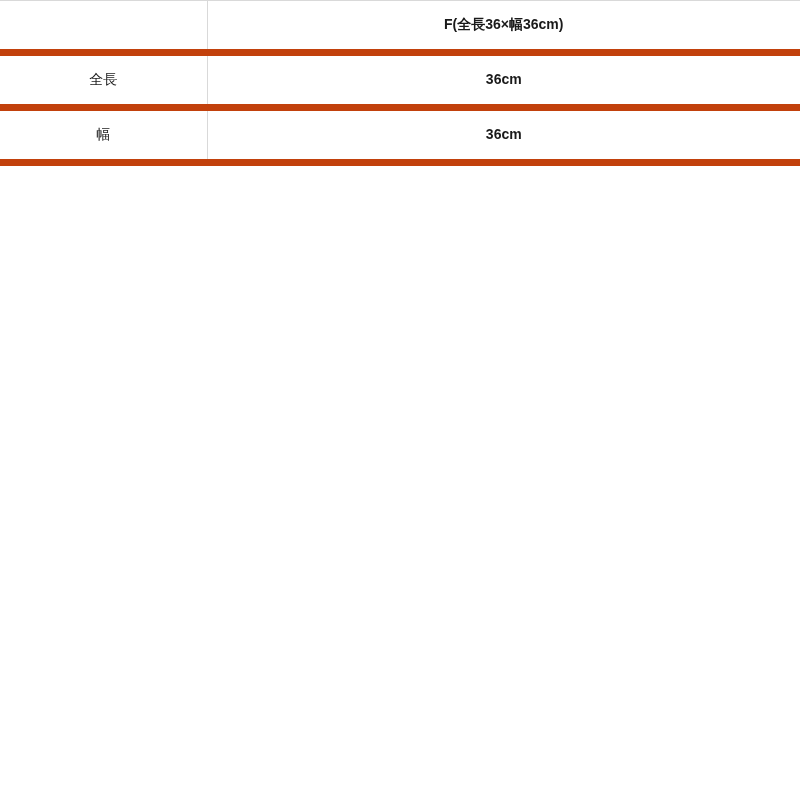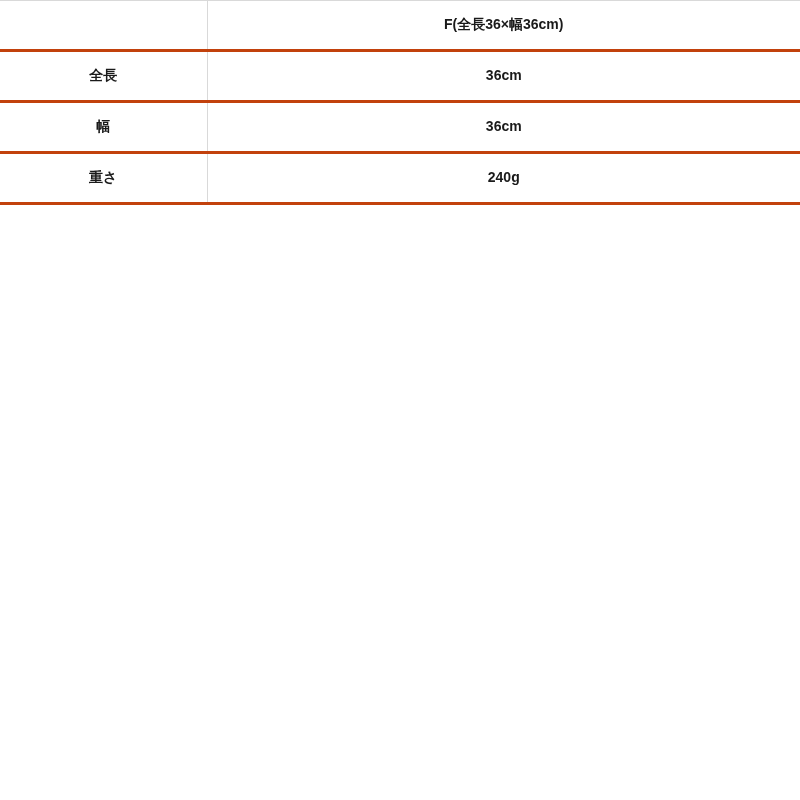--- a/index.html
+++ b/index.html
@@ -22,34 +22,33 @@
   }
   table.spec-table {
     width: 800px;
     border-collapse: collapse;
     table-layout: fixed;
     border-top: 1px solid #d9d9d9;
   }
   table.spec-table col.label-col { width: 207px; }
   table.spec-table col.value-col { width: 593px; }
   table.spec-table td {
-    border-bottom: 3px solid #c2410c;
+    border-bottom: 7px solid #c2410c;
     border-right: 1px solid #d9d9d9;
     height: 48px;
     padding: 0 16px;
     font-size: 14px;
     line-height: 1.4;
     vertical-align: middle;
   }
   table.spec-table td:last-child {
     border-right: none;
   }
   table.spec-table tr td:first-child {
     border-left: none;
-    font-weight: bold;
   }
   .cell-label {
     text-align: center;
     font-weight: normal;
     color: #1a1a1a;
   }
   .cell-value {
     text-align: center;
     color: #1a1a1a;
     font-weight: bold;
@@ -84,19 +83,15 @@
         <td class="cell-value">F(全長36×幅36cm)</td>
       </tr>
       <tr>
         <td class="cell-label">全長</td>
         <td class="cell-value">36cm</td>
       </tr>
       <tr>
         <td class="cell-label">幅</td>
         <td class="cell-value">36cm</td>
       </tr>
-      <tr>
-        <td class="cell-label">重さ</td>
-        <td class="cell-value">240g</td>
-      </tr>
     </tbody>
   </table>
 </div>
 
 </body></html>

